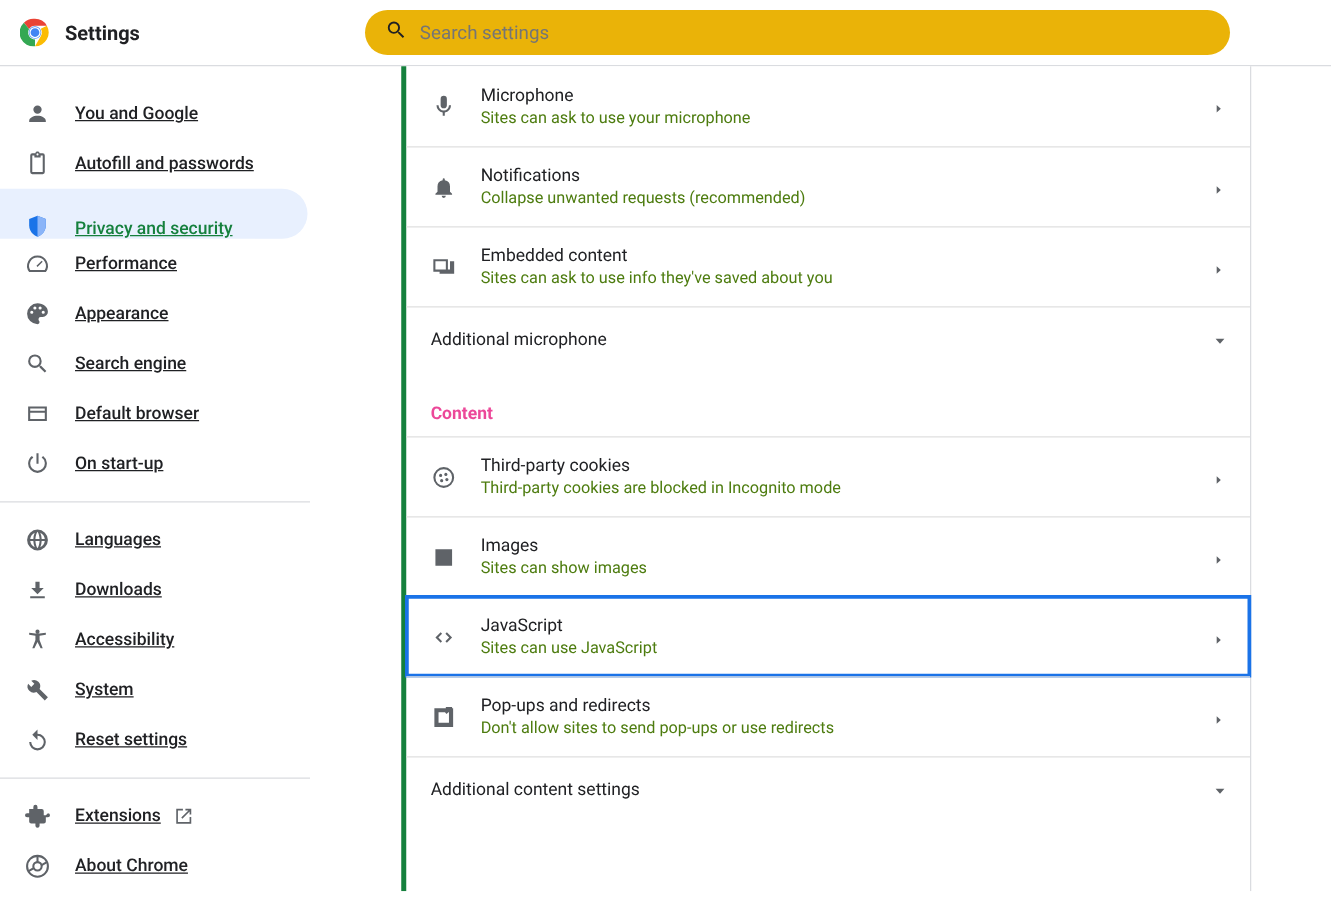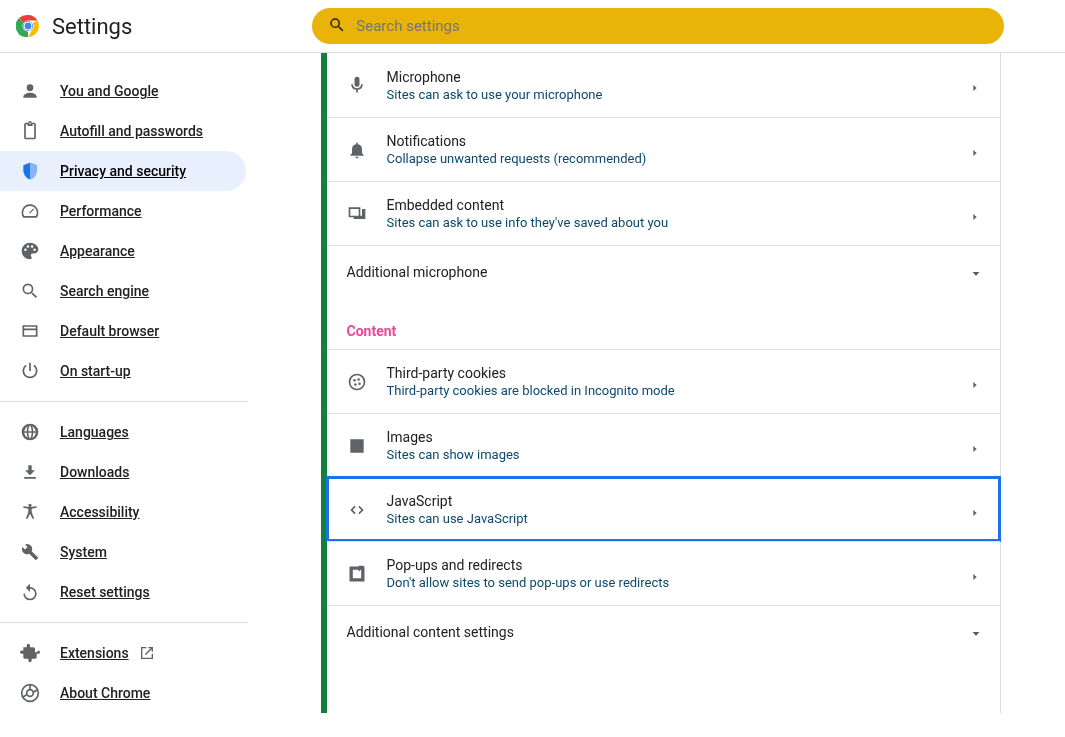--- a/index.html
+++ b/index.html
@@ -1,40 +1,40 @@
 <!DOCTYPE html>
 <html><head>
   <meta charset="utf-8">
   <style>
     * { margin: 0; padding: 0; box-sizing: border-box; font-family: 'Segoe UI', Roboto, Arial, sans-serif; }
     body { background: #fff; color: #202124; font-size: 14px; }
     .header { display: flex; align-items: center; height: 53px; padding: 0 16px; border-bottom: 1px solid #dadce0; }
     .logo { width: 24px; height: 24px; margin-right: 12px; }
-    .app-title { font-size: 22px; font-weight: 400; color: #202124; }
+    .app-title { font-size: 16px; font-weight: 700; color: #202124; }
     .search-wrap { margin-left: 180px; }
     .search-box { display: flex; align-items: center; background: #eab308; border-radius: 20px; height: 36px; width: 692px; padding: 0 16px; }
     .search-box input { border: none; background: transparent; outline: none; font-size: 15px; color: #5f6368; margin-left: 10px; width: 100%; }
     .container { display: flex; }
     .sidebar { width: 256px; padding-top: 18px; border-right: none; }
     .nav-item { display: flex; align-items: center; height: 40px; padding: 0 20px; cursor: pointer; border-radius: 0 20px 20px 0; margin-right: 10px; }
-    .nav-item.active { background: #e8f0fe; color: #000000; }
+    .nav-item.active { background: #e8f0fe; color: #15803d; align-items: flex-end; }
     .nav-item .icon { width: 20px; height: 20px; margin-right: 20px; display: flex; align-items: center; justify-content: center; color: #5f6368; }
     .nav-item.active .icon { color: #1a73e8; }
     .nav-item .label { font-size: 14px; font-weight: 500; text-decoration: underline; }
     .nav-divider { border-top: 1px solid #dadce0; margin: 10px 0 10px 0; width: 248px; }
     .ext-link { display: flex; align-items: center; }
     .ext-icon { margin-left: 10px; width: 16px; height: 16px; color: #5f6368; }
     .content { flex: 1; display: flex; justify-content: center; padding-top: 0; }
-    .panel { width: 680px; background: #fff; border-left: 6px solid #15803d; border-right: 1px solid #dadce0; }
+    .panel { width: 680px; background: #fff; border-left: 4px solid #15803d; border-right: 1px solid #dadce0; }
     .row { display: flex; align-items: center; min-height: 64px; padding: 10px 20px; border-top: 1px solid #e0e0e0; cursor: pointer; position: relative; }
     .row.no-border { border-top: none; }
     .row-icon { width: 20px; height: 20px; margin-right: 20px; color: #5f6368; display:flex; align-items:center; justify-content:center; }
     .row-text { flex: 1; }
     .row-title { font-size: 14px; color: #202124; }
-    .row-desc { font-size: 13px; color: #0c4a6e; margin-top: 2px; }
+    .row-desc { font-size: 13px; color: #4d7c0f; margin-top: 2px; }
     .row-arrow { width: 10px; height: 10px; color: #5f6368; }
     .section-title { font-size: 14px; color: #ec4899; padding: 26px 20px 10px 20px; font-weight: 700; }
     .highlighted { outline: 3px solid #1a73e8; outline-offset: -2px; }
     .expand-row { display:flex; align-items:center; height: 52px; padding: 0 20px; border-top: 1px solid #e0e0e0; cursor:pointer; }
     .expand-row .row-title { flex:1; }
     svg { fill: currentColor; }
   </style>
 </head>
 <body>
 

